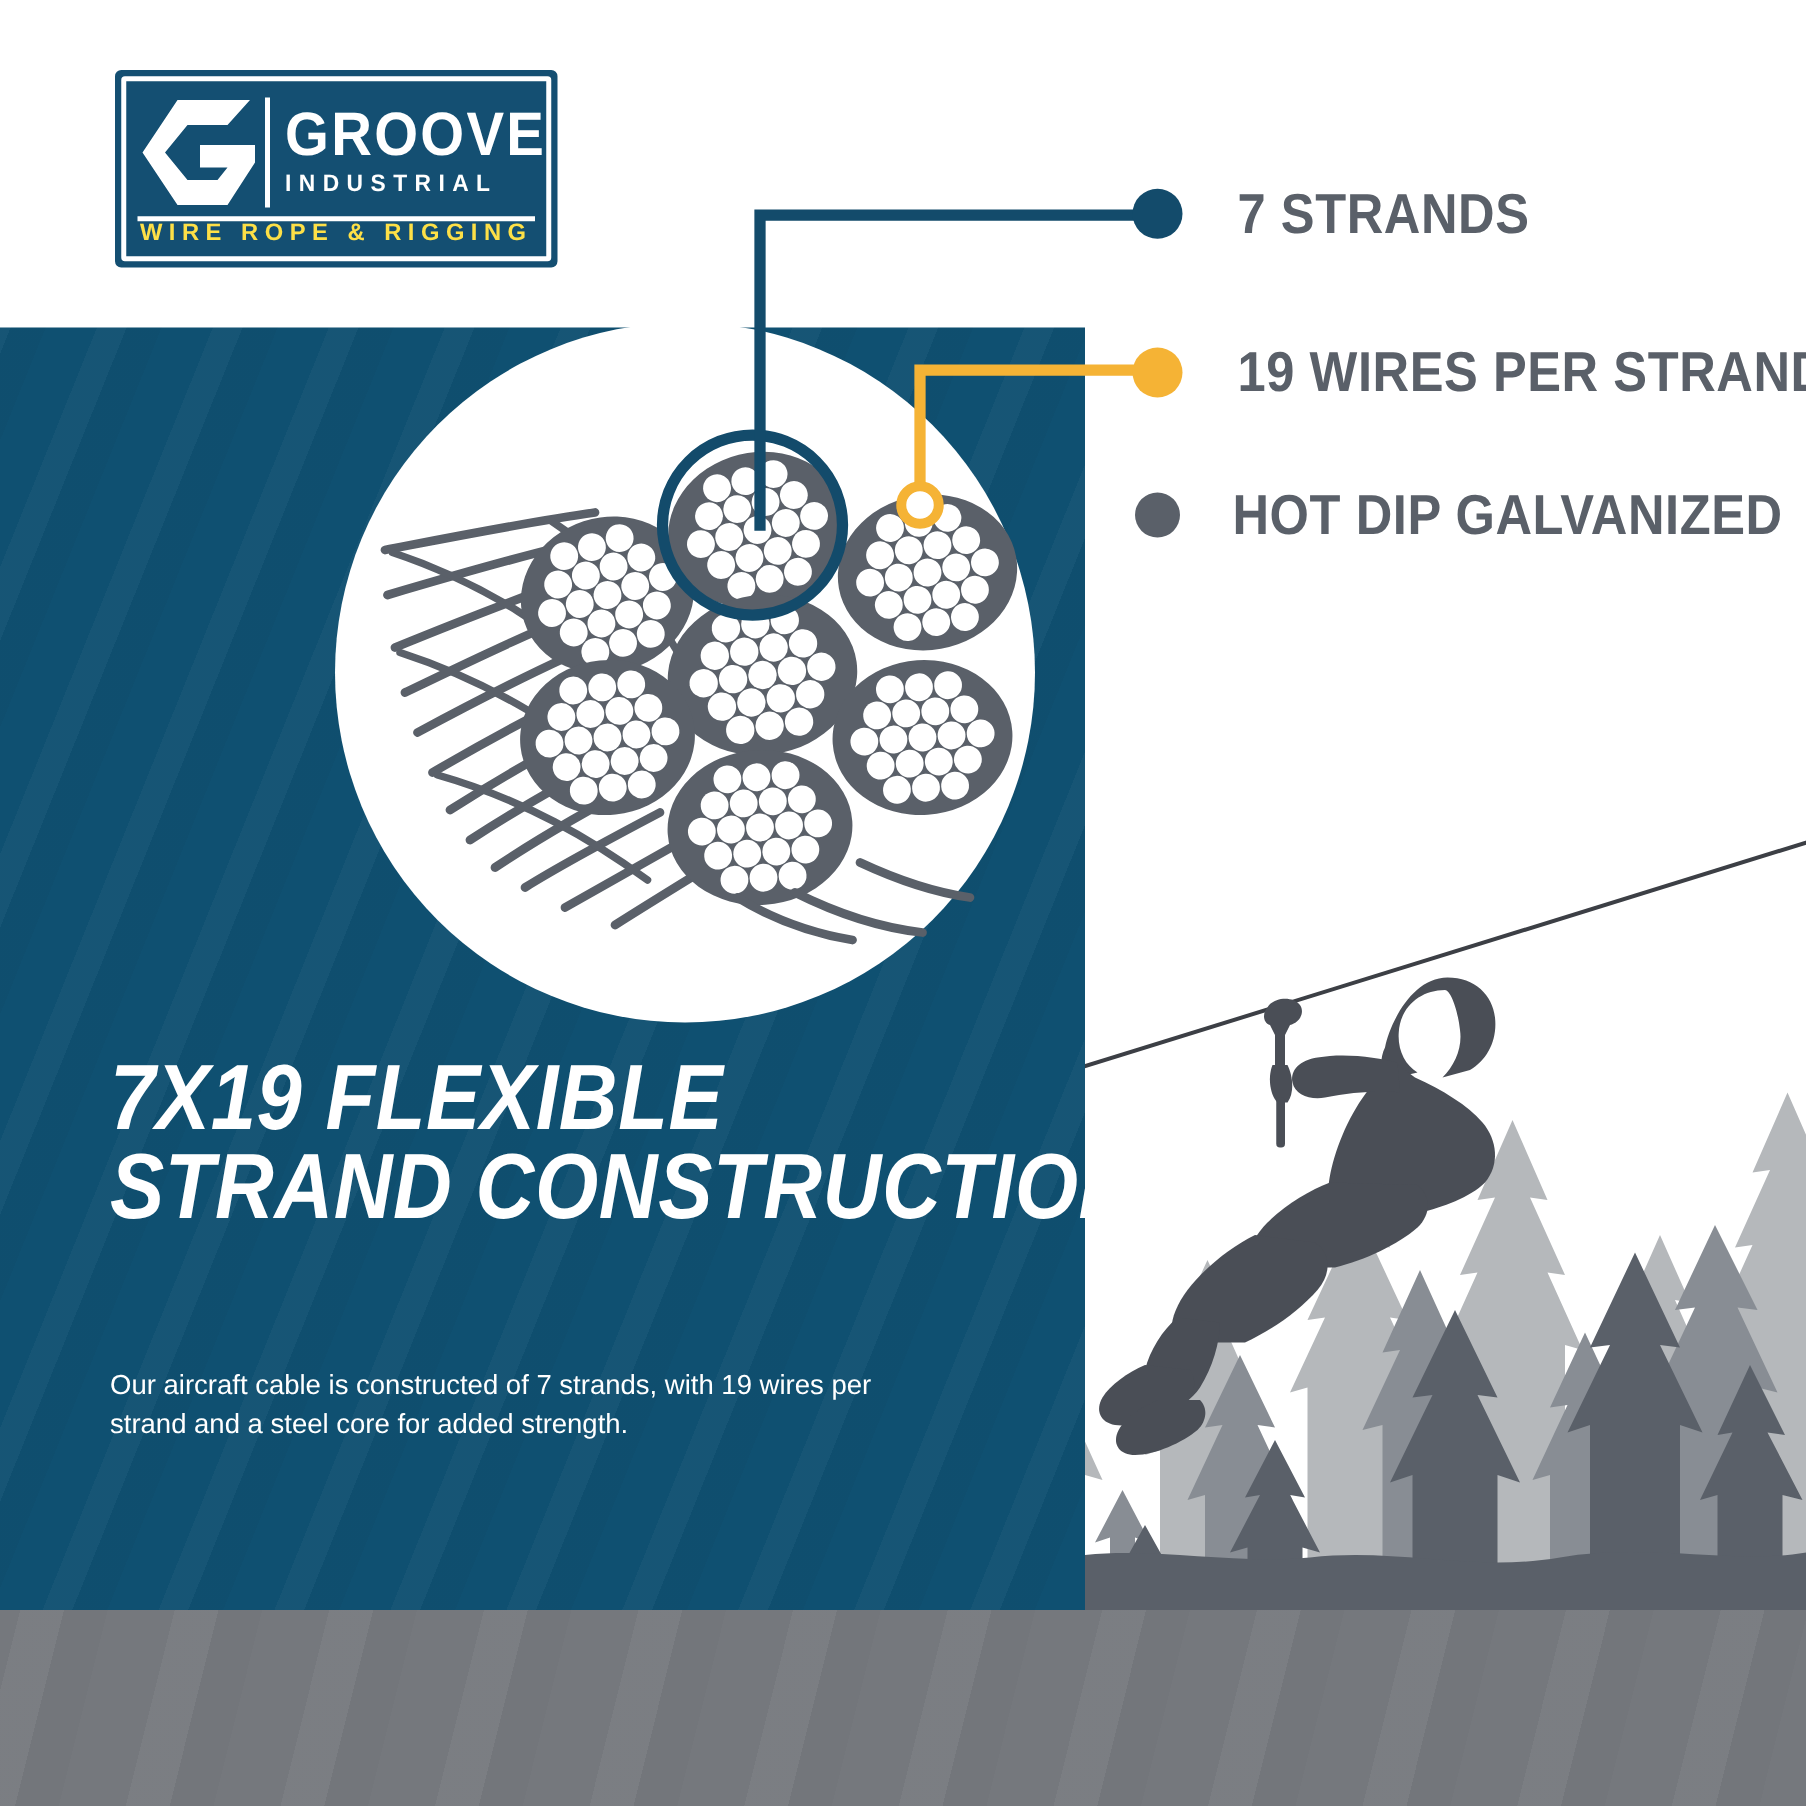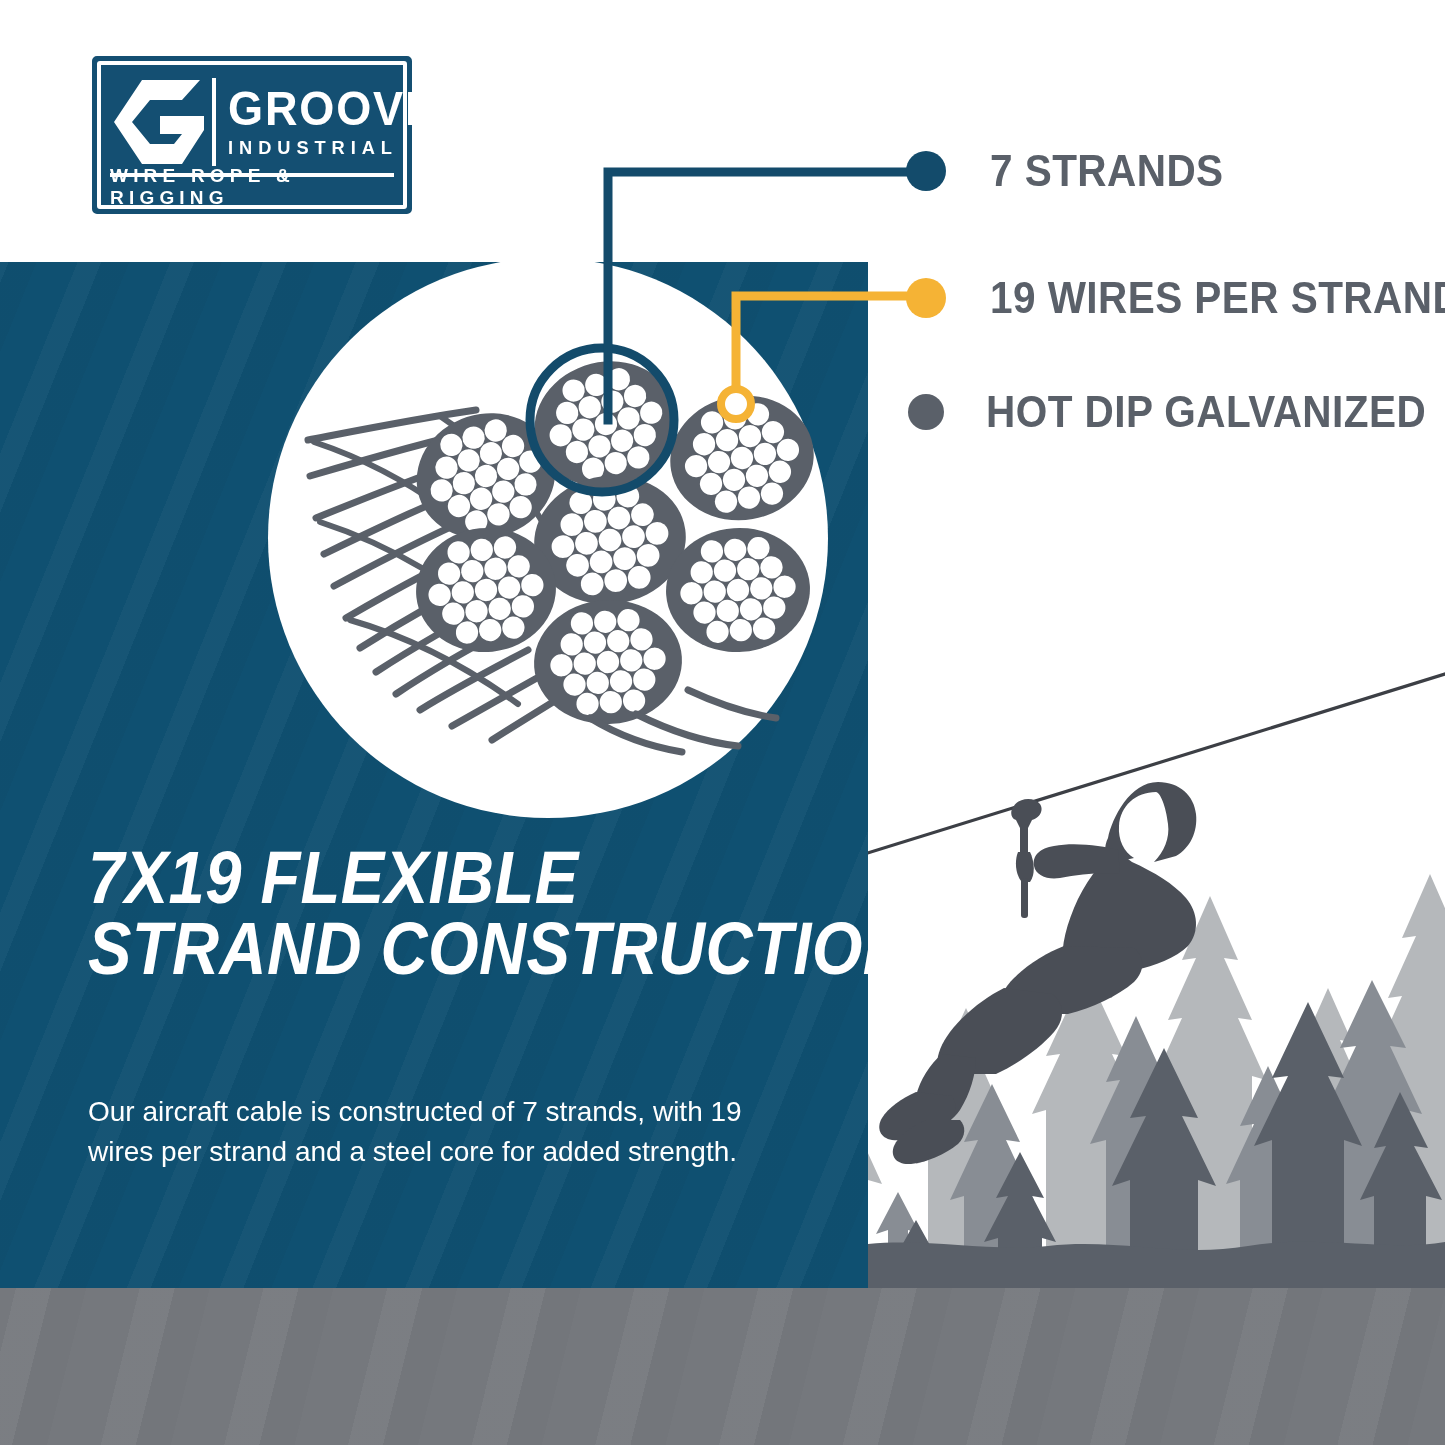--- a/index.html
+++ b/index.html
@@ -2,52 +2,52 @@
 <html><head>
 <meta charset="utf-8">
 <title>7x19 Flexible Strand Construction</title>
 <style>
   html,body{margin:0;padding:0;background:#fff;}
   body{width:1445px;height:1445px;overflow:hidden;
        font-family:"Liberation Sans","DejaVu Sans",sans-serif;}
   #stage{position:relative;width:1445px;height:1445px;background:#ffffff;overflow:hidden;}
 
   
-  #logo{position:absolute;left:92px;top:56px;width:320px;height:158px;}
+  #logo{position:absolute;left:92px;top:56px;width:320px;height:158px;padding-left:34px;}
   .logo-outer{position:absolute;inset:0;border:5px solid #144f72;border-radius:5px;background:#144f72;}
   .logo-inner{position:absolute;left:5px;top:5px;right:5px;bottom:5px;border:4px solid #ffffff;border-radius:3px;
               background:#144f72;box-sizing:border-box;}
   .logo-topband{position:absolute;left:9px;top:9px;right:9px;height:96px;display:flex;align-items:center;}
   .logo-mark{width:100px;height:92px;display:flex;align-items:center;justify-content:center;flex:0 0 auto;}
   .logo-vrule{width:4px;height:88px;background:#ffffff;margin:0 8px 0 2px;flex:0 0 auto;}
   .logo-words{flex:1 1 auto;display:flex;flex-direction:column;justify-content:center;padding-left:4px;}
   .logo-groove{color:#ffffff;font-size:49px;line-height:0.94;font-weight:bold;letter-spacing:2.0px;
                font-family:"Liberation Sans Narrow","Liberation Sans",sans-serif;transform:scaleX(.92);transform-origin:left center;}
   .logo-industrial{color:#ffffff;font-size:19px;font-weight:bold;letter-spacing:6.2px;margin-top:5px;
                    transform:scaleX(.96);transform-origin:left center;}
   .logo-hrule{position:absolute;left:9px;top:108px;right:9px;height:4px;background:#ffffff;}
   .logo-tagline{position:absolute;left:9px;top:112px;right:9px;bottom:9px;display:flex;align-items:center;
-                justify-content:center;color:#ffffff;font-size:19px;font-weight:bold;letter-spacing:5.2px;}
+                justify-content:center;color:#fde047;font-size:19px;font-weight:bold;letter-spacing:5.2px;}
 
   
   #bluepanel{position:absolute;left:0;top:262px;width:868px;height:1026px;background:#0f5071;overflow:hidden;}
   #bluepanel .waves{position:absolute;inset:-40px;
      background:repeating-linear-gradient(112deg,
         rgba(255,255,255,0.000) 0px, rgba(255,255,255,0.000) 38px,
         rgba(255,255,255,0.030) 38px, rgba(255,255,255,0.030) 60px,
         rgba(0,0,0,0.025) 60px, rgba(0,0,0,0.025) 86px);}
   #whitecircle{position:absolute;left:268px;top:258px;width:560px;height:560px;border-radius:50%;
                background:#ffffff;}
 
   
   #headline{position:absolute;left:88px;top:842px;width:740px;font-style:italic;}
   .hl-line{color:#ffffff;font-weight:bold;font-size:74px;line-height:0.96;letter-spacing:0.5px;
            font-family:"Liberation Sans Narrow","Liberation Sans",sans-serif;transform:scaleX(.88);
            transform-origin:left center;white-space:nowrap;}
-  #bodytext{position:absolute;left:88px;top:1092px;width:660px;color:#ffffff;font-size:28px;line-height:1.42;
+  #bodytext{position:absolute;left:88px;top:1092px;width:660px;color:#ffffff;font-size:22px;line-height:1.42;
             font-family:"Liberation Sans","DejaVu Sans",sans-serif;}
 
   
   .callout{position:absolute;display:flex;align-items:center;}
   .callout .dot{border-radius:50%;flex:0 0 auto;}
   .callout .lbl{margin-left:44px;color:#5a6069;font-weight:bold;font-size:45px;letter-spacing:0.5px;
                 white-space:nowrap;font-family:"Liberation Sans Narrow","Liberation Sans",sans-serif;
                 transform:scaleX(.90);transform-origin:left center;}
   #callout-0{left:906px;top:145px;}
   #callout-1{left:906px;top:272px;}

